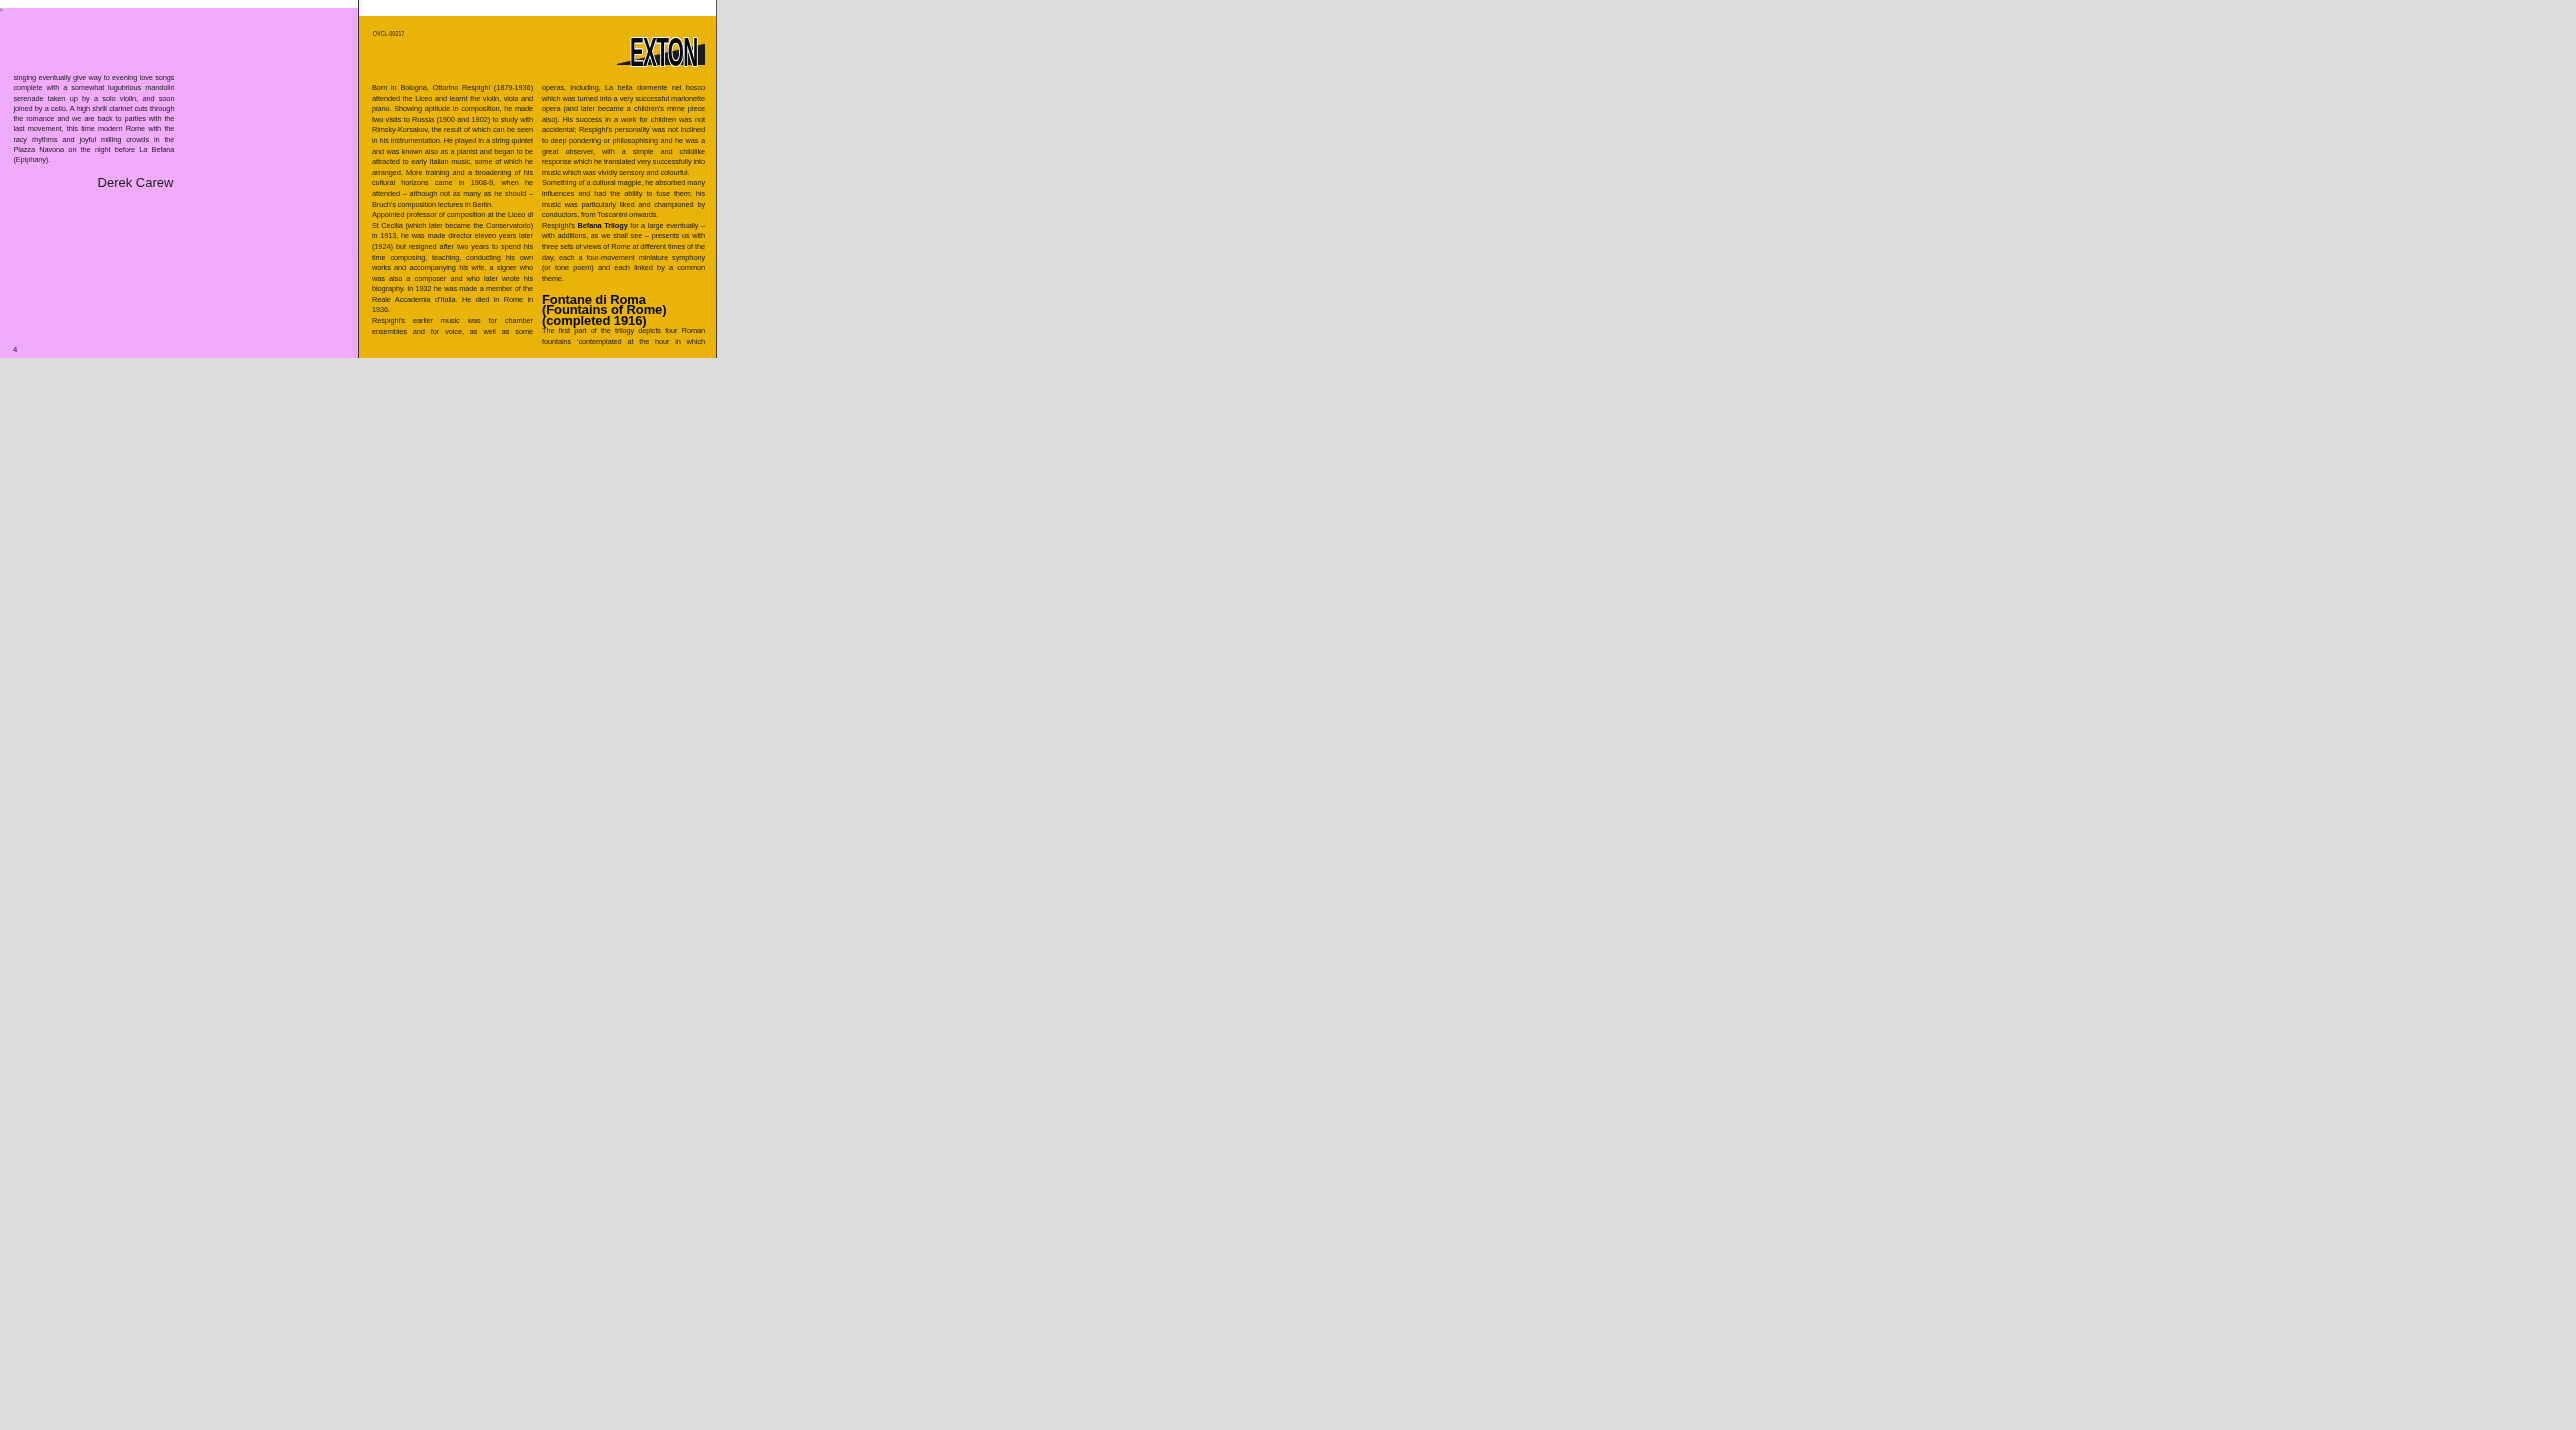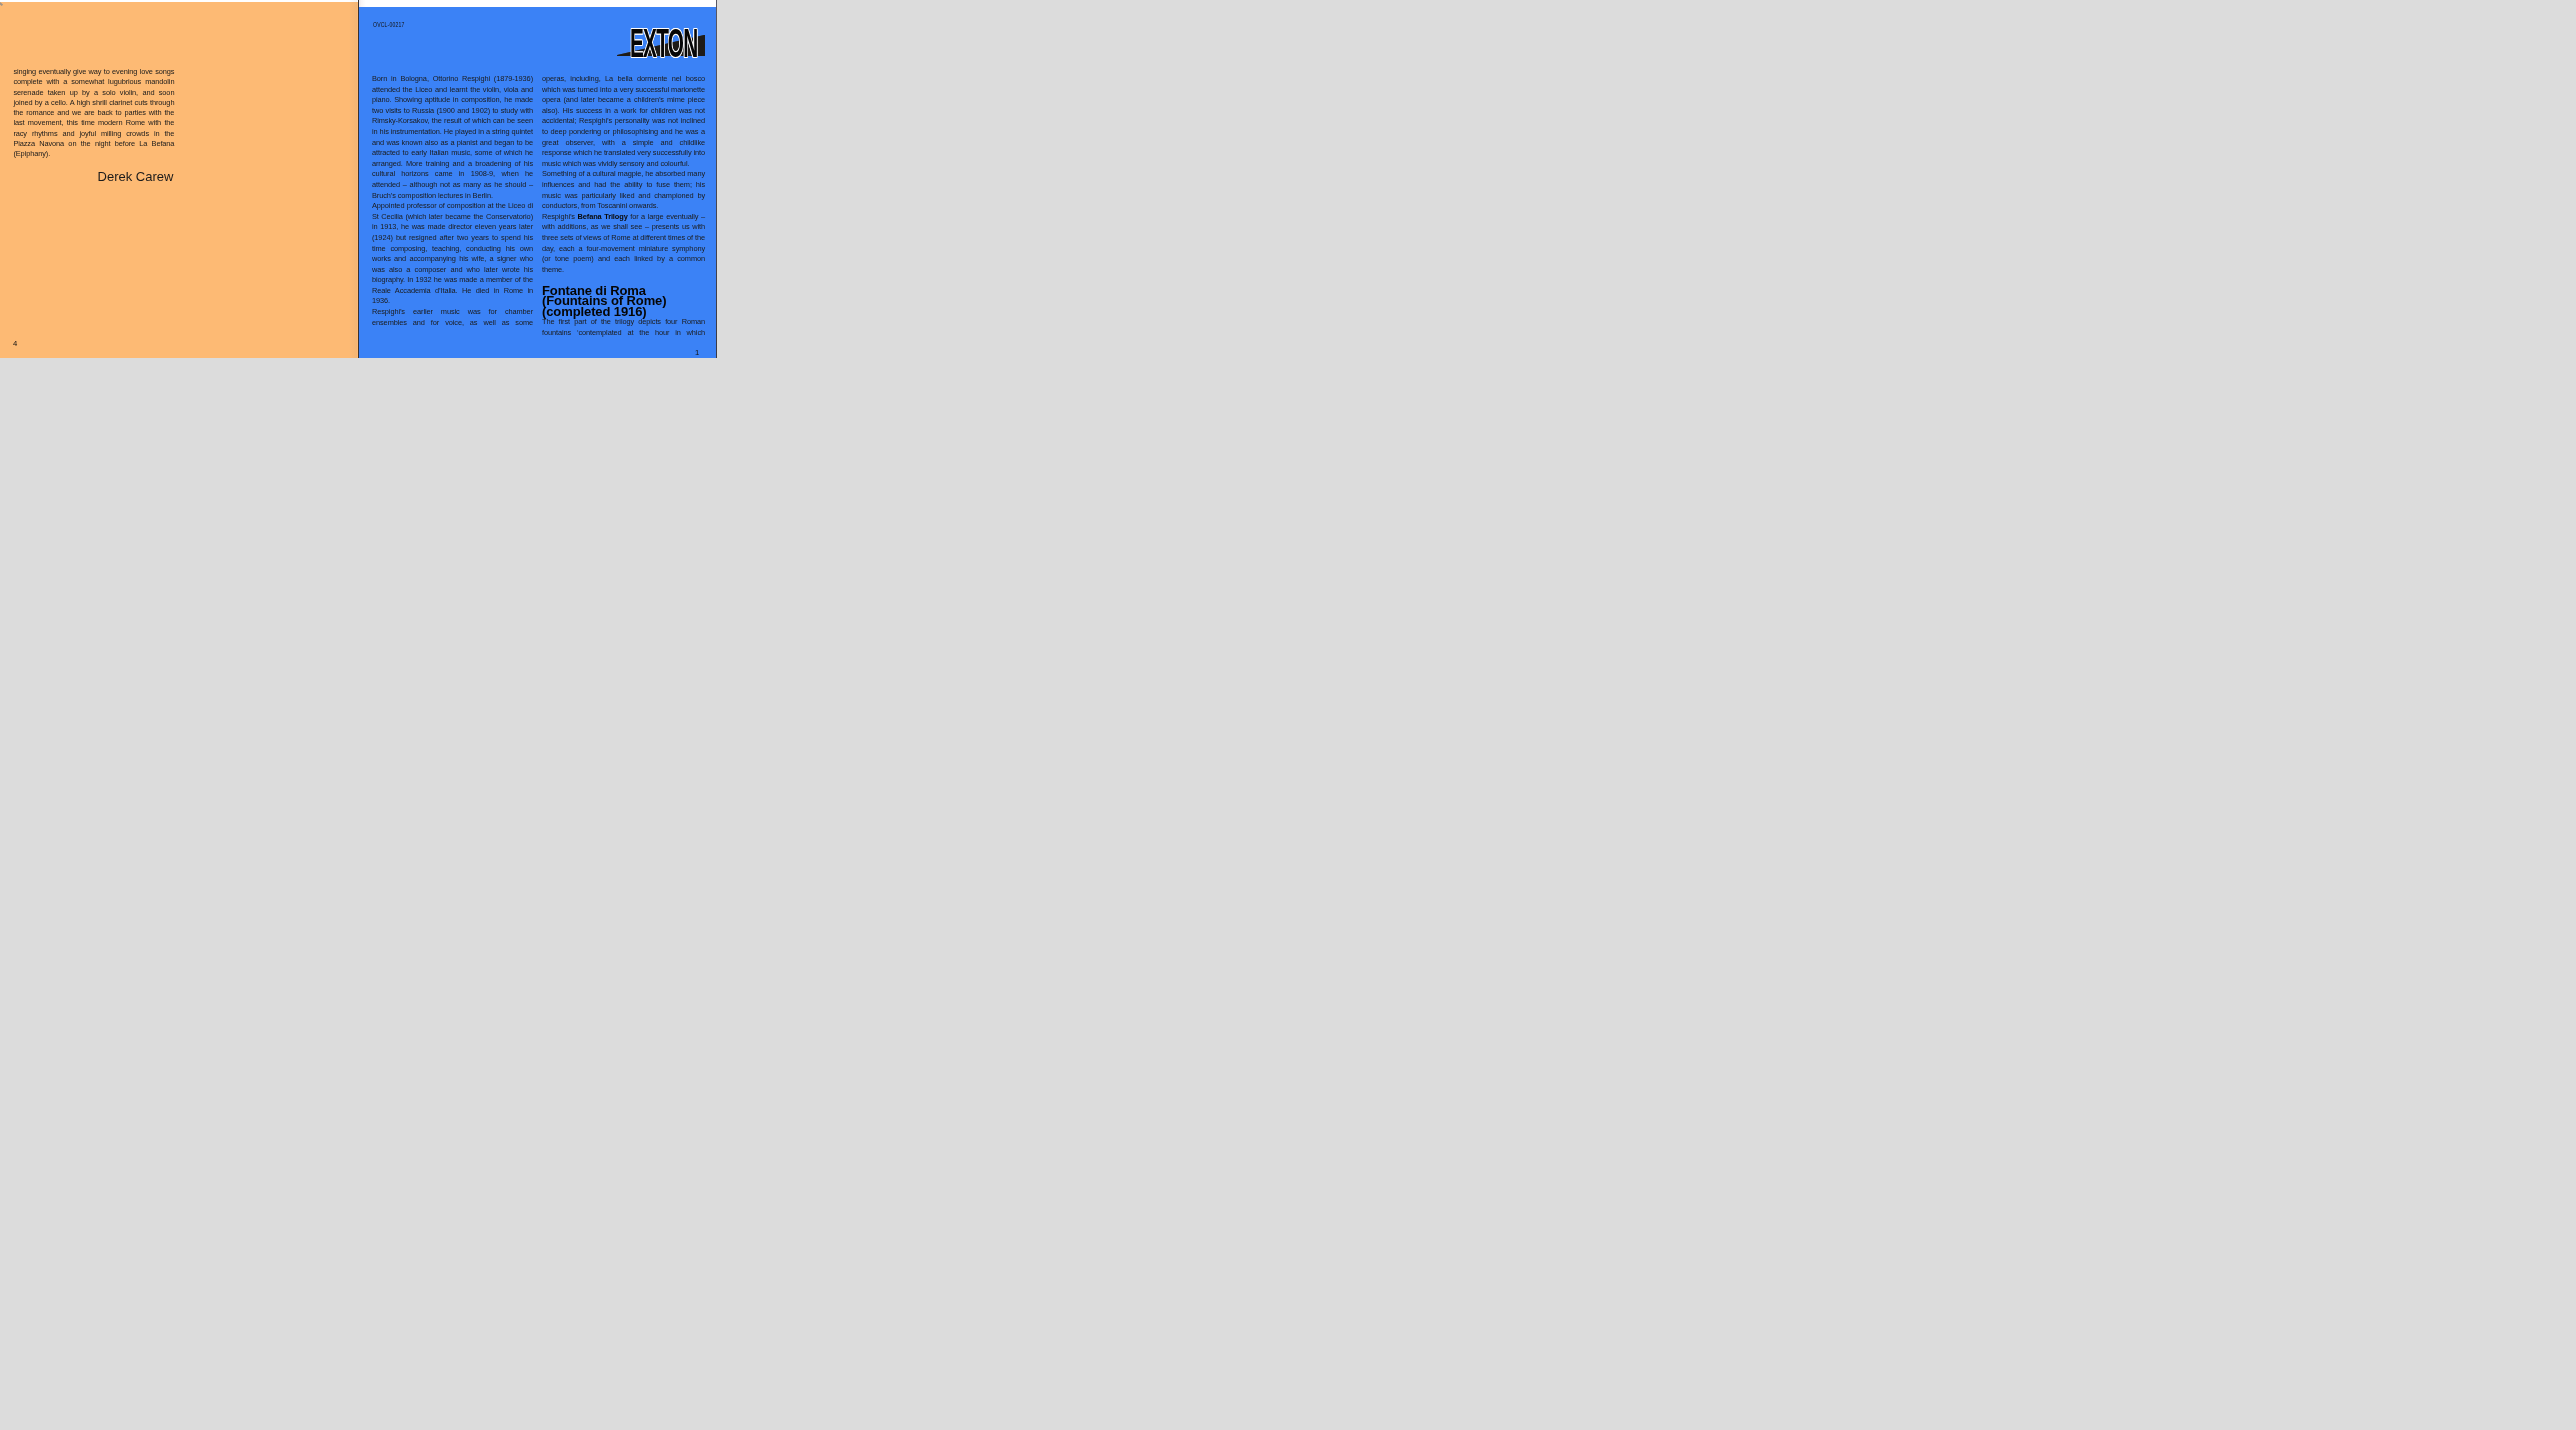--- a/index.html
+++ b/index.html
@@ -5,22 +5,22 @@
   html,body{margin:0;padding:0;background:#dcdcdc;}
   .spread{
     position:relative;
     width:717px;height:358px;
     background:#ffffff;
     font-family:"Liberation Sans",sans-serif;
     color:#1b1b1b;
     overflow:hidden;
     -webkit-font-smoothing:antialiased;
   }
-  .page-left{position:absolute;left:0;top:2px;width:358px;height:424px;background:#fdba74;}
-  .page-right{position:absolute;left:359px;top:7px;width:358px;height:358px;background:#3b82f6;}
+  .page-left{position:absolute;left:0;top:8px;width:358px;height:424px;background:#f0abfc;}
+  .page-right{position:absolute;left:359px;top:16px;width:358px;height:358px;background:#eab308;}
 
   
   .fold-line{position:absolute;left:358px;top:0;bottom:0;width:0.5px;background:#242424;}
   .fold-shade-right{position:absolute;left:358px;top:0;bottom:0;width:8.2px;
     background:linear-gradient(to right, rgba(156,112,112,0.18), rgba(156,112,112,0.06) 45%, rgba(0,0,0,0));}
   .fold-shade-left{position:absolute;left:349px;top:0;bottom:0;width:8.2px;
     background:linear-gradient(to left, rgba(120,120,120,0.08), rgba(0,0,0,0));}
   .right-edge{position:absolute;right:0.5px;top:0;bottom:0;width:1px;
     background:linear-gradient(#585864,#3a3a44);}
   .corner-mark{position:absolute;left:0;top:0;width:3.6px;height:1.5px;background:#8a8a8a;transform:rotate(40deg);transform-origin:0 0;opacity:.8;}

